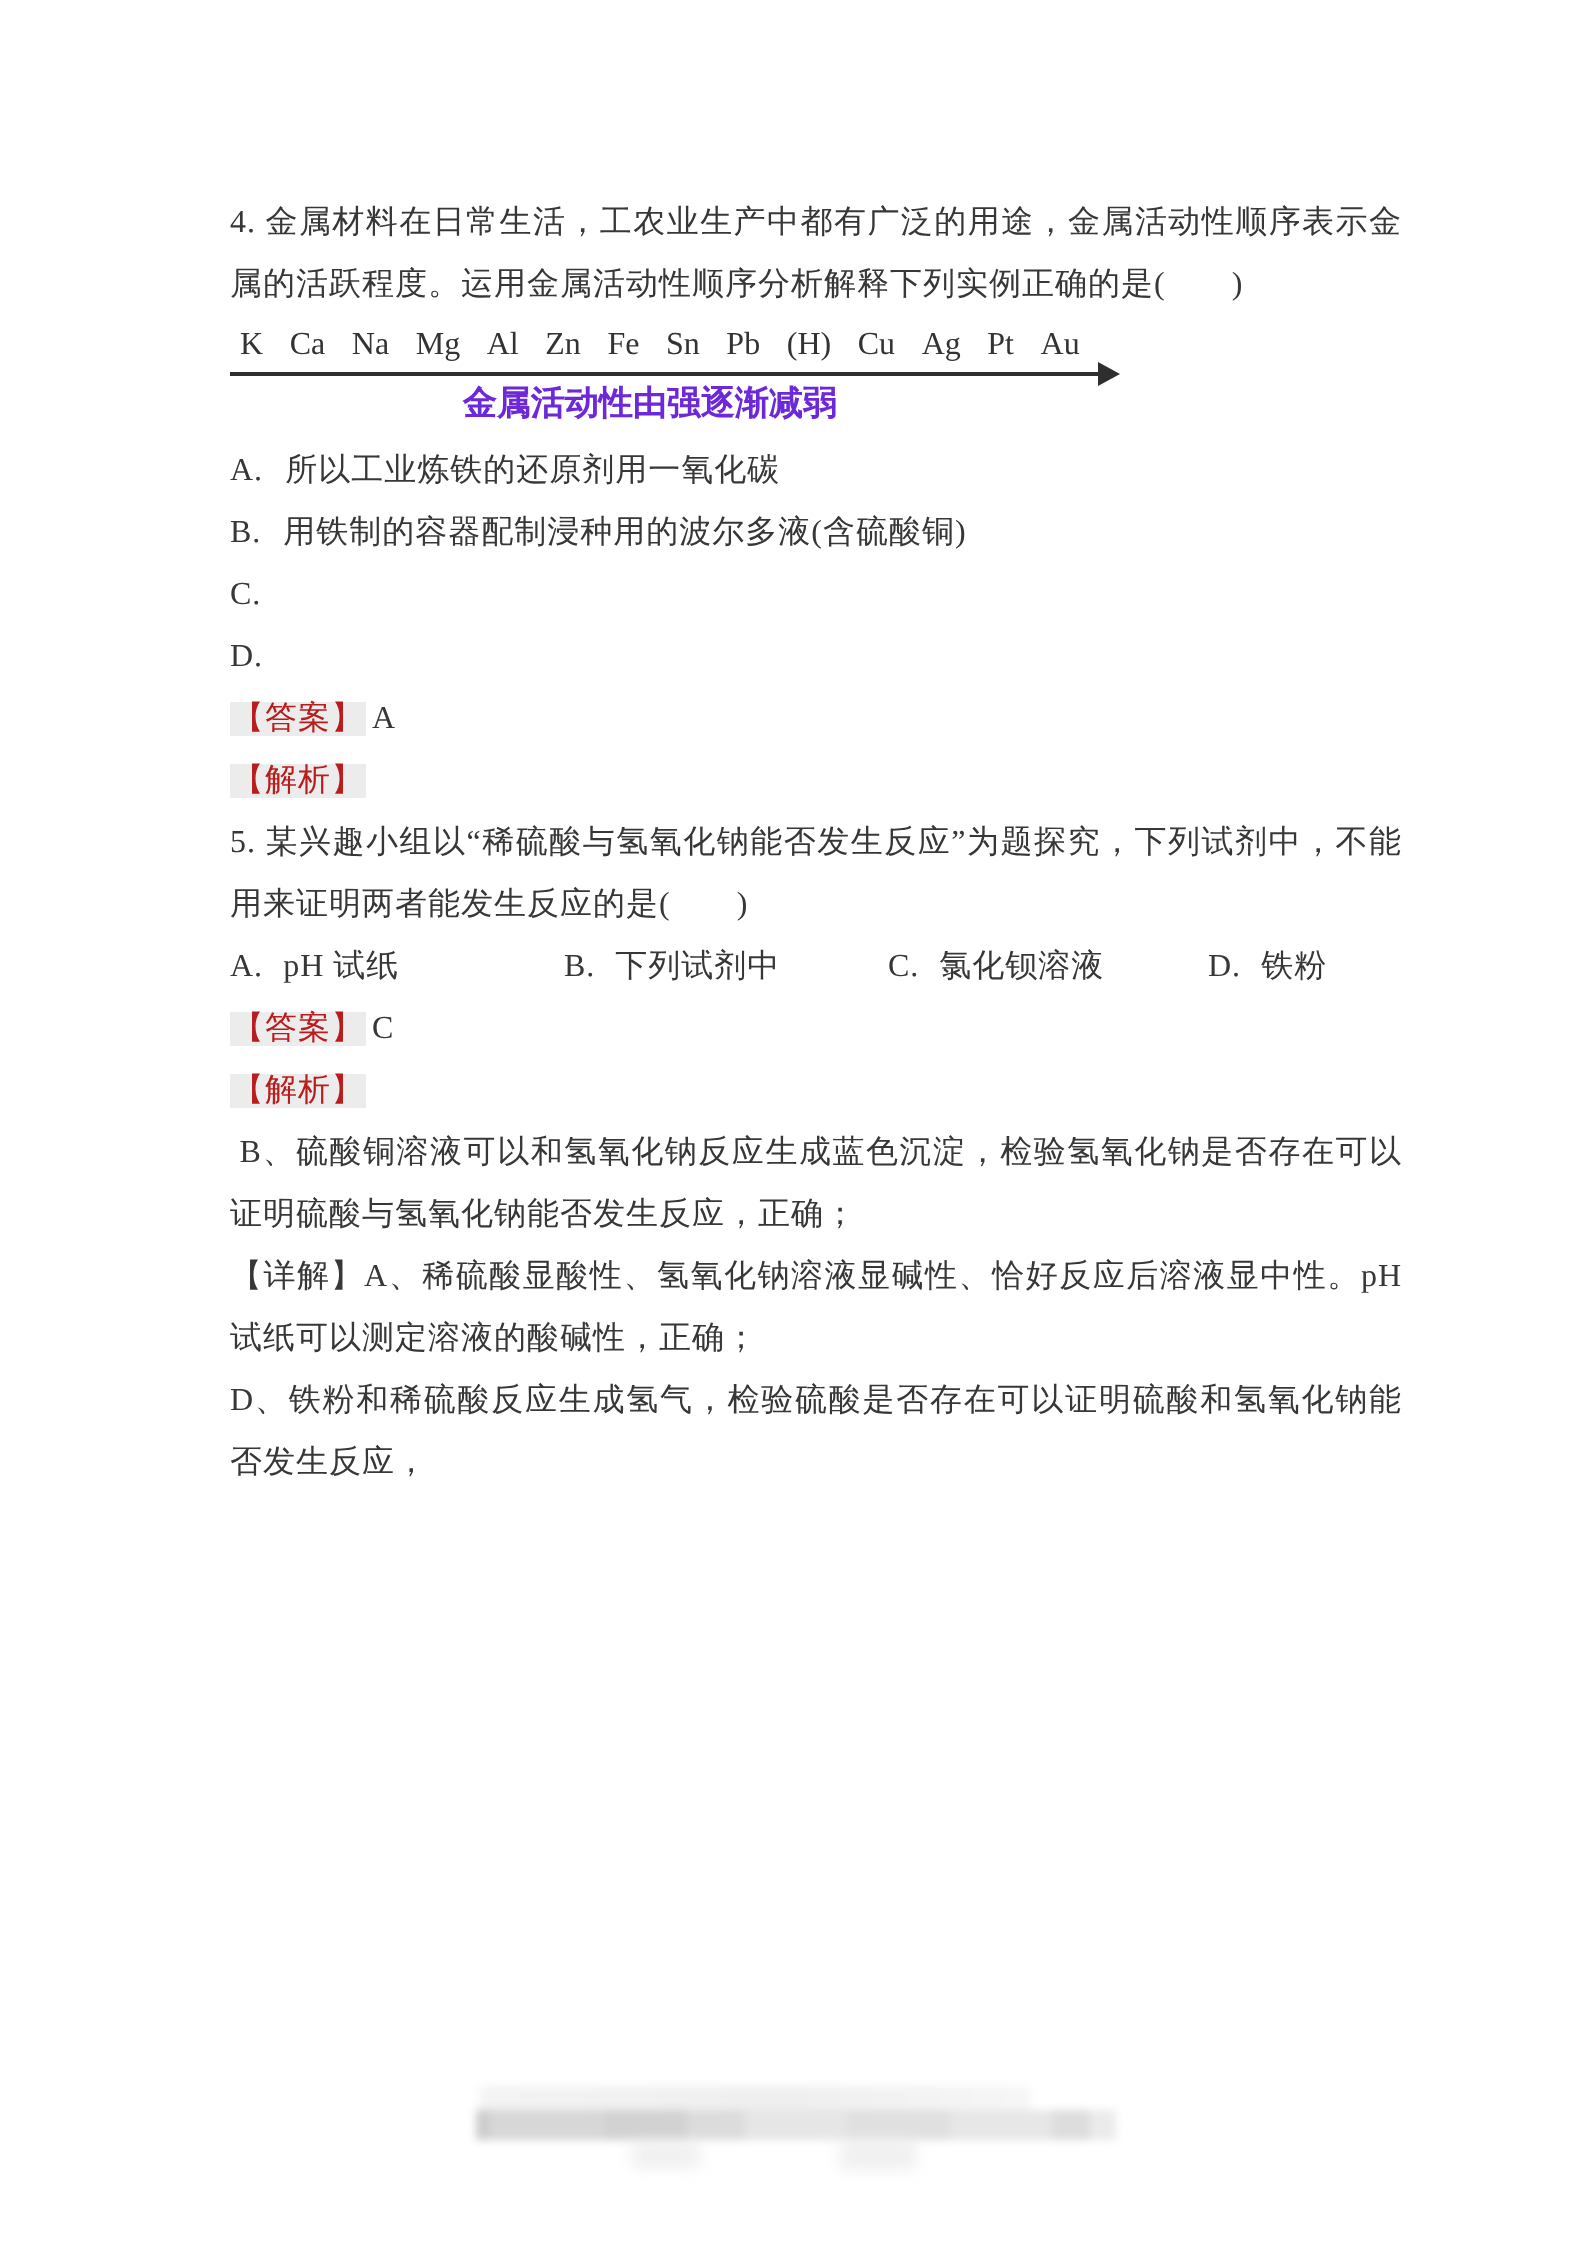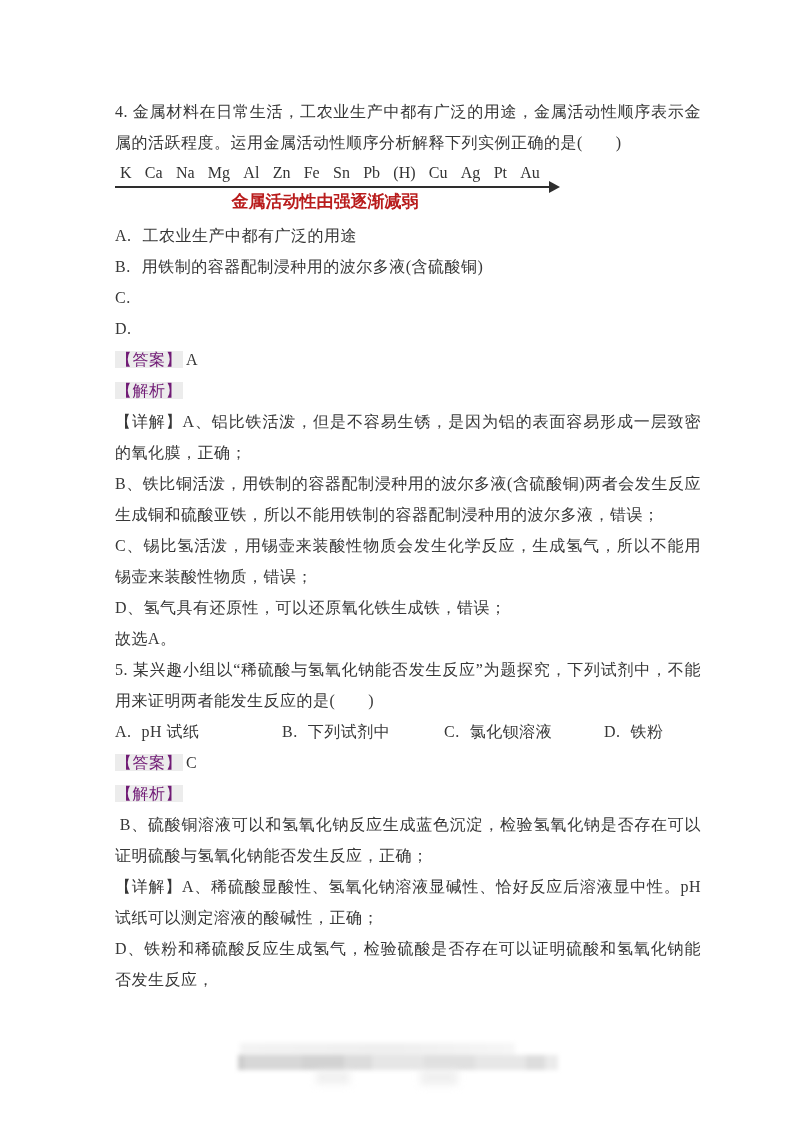--- a/index.html
+++ b/index.html
@@ -56,25 +56,25 @@
     border-top: 6px solid transparent;
     border-bottom: 6px solid transparent;
   }
   .series-caption {
     width: 420px;
     text-align: center;
     font-family: Liberation Serif, serif;
     font-weight: bold;
     font-size: 17px;
     line-height: 27px;
-    color: #b91c1c;
+    color: #6d28d9;
   }
 
   .answer-line { font-size: 16px; line-height: 31px; letter-spacing: 0.5px; }
-  .tag { color: #701a75; background: #ececec; padding: 0 1px; }
+  .tag { color: #b91c1c; background: #ececec; padding: 0 1px; }
   .answer-letter { margin-left: 3px; }
 
   .q5-options {
     display: grid;
     grid-template-columns: 167px 162px 160px 1fr;
     font-size: 16px;
     line-height: 31px;
     letter-spacing: 0.5px;
   }
   .q5-options .cell { display: flex; }
@@ -128,47 +128,40 @@
         <span>Au</span>
       </div>
     <div class="series-arrow">
       <span class="arrow-head"></span>
     </div>
     <div class="series-caption">金属活动性由强逐渐减弱</div>
   </div>
 
   <div class="option-line">
     <span class="opt-label">A.</span>
-    <span class="opt-text">工农业生产中都有广泛的用途</span>
+    <span class="opt-text">所以工业炼铁的还原剂用一氧化碳</span>
   </div>
   <div class="option-line">
     <span class="opt-label">B.</span>
     <span class="opt-text">用铁制的容器配制浸种用的波尔多液(含硫酸铜)</span>
   </div>
   <div class="option-line">
     <span class="opt-label">C.</span>
   </div>
   <div class="option-line">
     <span class="opt-label">D.</span>
   </div>
 
   <div class="answer-line">
     <span class="tag">【答案】</span><span class="answer-letter">A</span>
   </div>
   <div class="answer-line">
     <span class="tag">【解析】</span>
   </div>
 
-  <div>
-      <div class="para">【详解】A、铝比铁活泼，但是不容易生锈，是因为铝的表面容易形成一层致密的氧化膜，正确；</div>
-      <div class="para">B、铁比铜活泼，用铁制的容器配制浸种用的波尔多液(含硫酸铜)两者会发生反应生成铜和硫酸亚铁，所以不能用铁制的容器配制浸种用的波尔多液，错误；</div>
-      <div class="para">C、锡比氢活泼，用锡壶来装酸性物质会发生化学反应，生成氢气，所以不能用锡壶来装酸性物质，错误；</div>
-      <div class="para">D、氢气具有还原性，可以还原氧化铁生成铁，错误；</div>
-      <div class="para">故选A。</div>
-    </div>
 
   <div class="para">5. 某兴趣小组以“稀硫酸与氢氧化钠能否发生反应”为题探究，下列试剂中，不能用来证明两者能发生反应的是(　　)</div>
 
   <div class="q5-options">
     <div class="cell">
       <span class="opt-label">A.</span>
       <span class="opt-text">pH 试纸</span>
     </div>
     <div class="cell">
       <span class="opt-label">B.</span>

